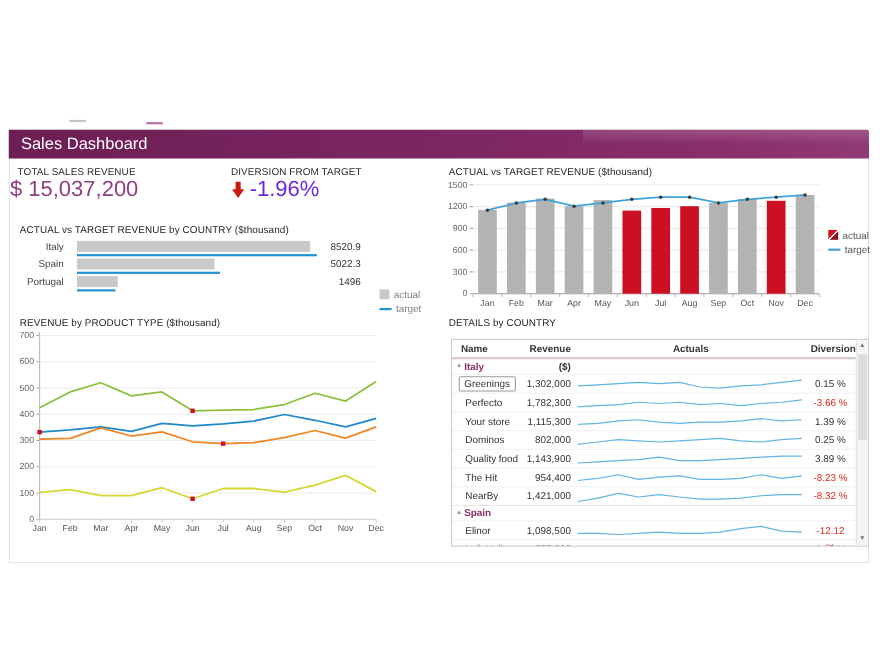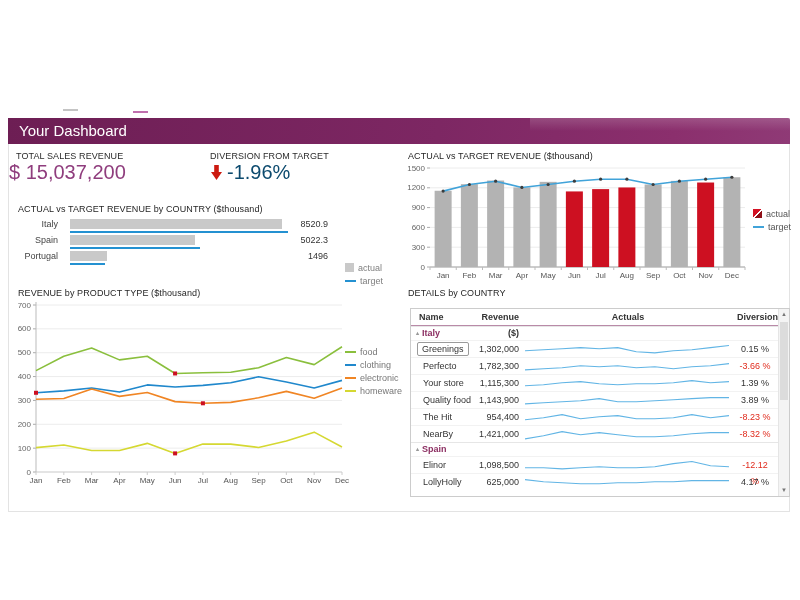--- a/index.html
+++ b/index.html
@@ -14,21 +14,21 @@
         border:1px solid #e3e3e3;box-sizing:border-box;}
 
   .titlebar{position:absolute;left:8px;top:118px;width:782px;height:26px;box-sizing:border-box;
         background:linear-gradient(100deg,#6d1e54 0%,#7d2763 55%,#8b2f6d 85%,#8f3a76 100%);
         color:#fff;font-size:15px;line-height:25px;padding-left:11px;border-radius:0 2px 0 0;}
   .titlebar:after{content:"";position:absolute;right:0;top:0;width:260px;height:13px;
         background:linear-gradient(to bottom,rgba(255,255,255,.16),rgba(255,255,255,0));}
 
   .kpi-label{position:absolute;font-size:9px;color:#2b2b2b;letter-spacing:.1px;}
   .kpi-value{position:absolute;font-size:20px;color:#8f3d7d;}
-  .kpi-div{position:absolute;font-size:20px;color:#0c4a6e;display:flex;align-items:center;gap:5px;}
+  .kpi-div{position:absolute;font-size:20px;color:#6d28d9;display:flex;align-items:center;gap:5px;}
 
   .section-title{position:absolute;font-size:9px;color:#262626;letter-spacing:.1px;}
 
   
   #country-rows{position:absolute;left:10px;top:218px;width:385px;}
   .c-row{position:relative;height:16px;}
   .c-label{position:absolute;left:0;top:0;width:48px;text-align:right;font-size:9px;color:#444;line-height:13px;}
   .c-bar{position:absolute;left:60px;top:1px;height:10px;background:#c9c9c9;}
   .c-target{position:absolute;left:60px;top:13px;height:2px;background:#2491d1;}
   .c-value{position:absolute;left:268px;top:0;width:50px;text-align:right;font-size:9px;color:#333;line-height:13px;}
@@ -72,21 +72,21 @@
 <body>
 
 <div class="page">
 
   <div class="dash" style="left:63px;top:109px;width:15px;background:#c4c4c4;"></div>
   <div class="dash" style="left:133px;top:111px;width:15px;background:#c06fae;"></div>
 
   <div class="card"></div>
 
   <div class="titlebar">
-    <span>Your Dashboard</span>
+    <span>Sales Dashboard</span>
   </div>
 
   <div class="kpi-label" style="left:16px;top:151px;">TOTAL SALES REVENUE</div>
   <div class="kpi-value" style="left:9px;top:161px;">$ 15,037,200</div>
 
   <div class="kpi-label" style="left:210px;top:151px;">DIVERSION FROM TARGET</div>
   <div class="kpi-div" style="left:211px;top:161px;">
     <svg width="11" height="15" viewBox="0 0 11 15">
       <path d="M3.2 0 h4.6 v7 h3.2 L5.5 15 0 7 h3.2 z" fill="#cc1a10"></path>
     </svg>
@@ -260,38 +260,20 @@
       <text x="334" y="183" text-anchor="middle" class="cat">Dec</text>
       <polyline points="28,70.60714285714286 55.81818181818181,56.292857142857144 83.63636363636363,47.942857142857136 111.45454545454545,59.87142857142858 139.27272727272725,56.292857142857144 167.0909090909091,73.47 194.9090909090909,72.75428571428571 222.72727272727272,72.27714285714285 250.54545454545453,67.74428571428571 278.3636363636364,57.48571428571428 306.1818181818182,64.64285714285714 334,46.75" fill="none" stroke="#8abf3d" stroke-width="1.6" stroke-linejoin="round"></polyline>
       <rect x="165.0909090909091" y="71.47" width="4" height="4" fill="#cc1021"></rect>
       <polyline points="28,92.7942857142857 55.81818181818181,90.88571428571429 83.63636363636363,88.02285714285713 111.45454545454545,92.07857142857142 139.27272727272725,84.92142857142856 167.0909090909091,87.06857142857143 194.9090909090909,85.39857142857143 222.72727272727272,82.77428571428572 250.54545454545453,76.81 278.3636363636364,82.05857142857143 306.1818181818182,88.02285714285713 334,80.38857142857142" fill="none" stroke="#2088cc" stroke-width="1.6" stroke-linejoin="round"></polyline>
       <rect x="26" y="90.7942857142857" width="4" height="4" fill="#cc1021"></rect>
       <polyline points="28,99.23571428571428 55.81818181818181,98.52 83.63636363636363,88.97714285714285 111.45454545454545,96.37285714285714 139.27272727272725,92.55571428571429 167.0909090909091,101.62142857142857 194.9090909090909,103.29142857142857 222.72727272727272,102.33714285714285 250.54545454545453,97.80428571428571 278.3636363636364,91.36285714285714 306.1818181818182,98.28142857142856 334,88.02285714285713" fill="none" stroke="#f08524" stroke-width="1.6" stroke-linejoin="round"></polyline>
       <rect x="192.9090909090909" y="101.29142857142857" width="4" height="4" fill="#cc1021"></rect>
       <polyline points="28,147.66571428571427 55.81818181818181,145.04142857142858 83.63636363636363,150.52857142857144 111.45454545454545,150.52857142857144 139.27272727272725,143.37142857142857 167.0909090909091,153.39142857142858 194.9090909090909,144.08714285714285 222.72727272727272,144.08714285714285 250.54545454545453,147.42714285714285 278.3636363636364,140.9857142857143 306.1818181818182,132.15857142857143 334,146.95" fill="none" stroke="#d5d832" stroke-width="1.6" stroke-linejoin="round"></polyline>
       <rect x="165.0909090909091" y="151.39142857142858" width="4" height="4" fill="#cc1021"></rect>
     </svg>
-  <div class="legend" id="product-legend" style="left:345px;top:304px;color:#777;">
-      <div class="li">
-        <span class="sw-dash" style="background: rgb(138, 191, 61);"></span>
-        <span>food</span>
-      </div>
-      <div class="li">
-        <span class="sw-dash" style="background: rgb(32, 136, 204);"></span>
-        <span>clothing</span>
-      </div>
-      <div class="li">
-        <span class="sw-dash" style="background: rgb(240, 133, 36);"></span>
-        <span>electronic</span>
-      </div>
-      <div class="li">
-        <span class="sw-dash" style="background: rgb(213, 216, 50);"></span>
-        <span>homeware</span>
-      </div>
-    </div>
 
   <div class="section-title" style="left:408px;top:288px;">DETAILS by COUNTRY</div>
   <div class="details">
     <div class="t-header">
       <div class="t-name">Name</div>
       <div class="t-rev">Revenue ($)</div>
       <div class="t-spark">Actuals</div>
       <div class="t-div">Diversion</div>
     </div>
     <div id="details-body">
@@ -323,20 +305,30 @@
           <div class="d-name">Your store</div>
           <div class="d-rev">1,115,300</div>
           <div class="d-spark">
             <svg width="204" height="13">
               <polyline points="0.0,8.8 18.5,7.8 37.1,5.7 55.6,4.6 74.2,6.8 92.7,7.8 111.3,6.8 129.8,6.8 148.4,5.7 166.9,3.6 185.5,5.7 204.0,4.6" fill="none" stroke="#62b5e5" stroke-width="1.1" stroke-linejoin="round"></polyline>
             </svg>
           </div>
           <div class="d-div">1.39 %</div>
         </div>
         <div class="d-row">
+          <div class="d-name">Dominos</div>
+          <div class="d-rev">802,000</div>
+          <div class="d-spark">
+            <svg width="204" height="13">
+              <polyline points="0.0,9.9 18.5,7.8 37.1,5.7 55.6,6.8 74.2,7.8 92.7,6.8 111.3,5.7 129.8,4.6 148.4,6.8 166.9,7.8 185.5,5.7 204.0,4.6" fill="none" stroke="#62b5e5" stroke-width="1.1" stroke-linejoin="round"></polyline>
+            </svg>
+          </div>
+          <div class="d-div">0.25 %</div>
+        </div>
+        <div class="d-row">
           <div class="d-name">Quality food</div>
           <div class="d-rev">1,143,900</div>
           <div class="d-spark">
             <svg width="204" height="13">
               <polyline points="0.0,9.9 18.5,8.8 37.1,7.8 55.6,6.8 74.2,4.6 92.7,7.8 111.3,7.8 129.8,6.8 148.4,5.7 166.9,4.6 185.5,3.6 204.0,3.6" fill="none" stroke="#62b5e5" stroke-width="1.1" stroke-linejoin="round"></polyline>
             </svg>
           </div>
           <div class="d-div">3.89 %</div>
         </div>
         <div class="d-row">

